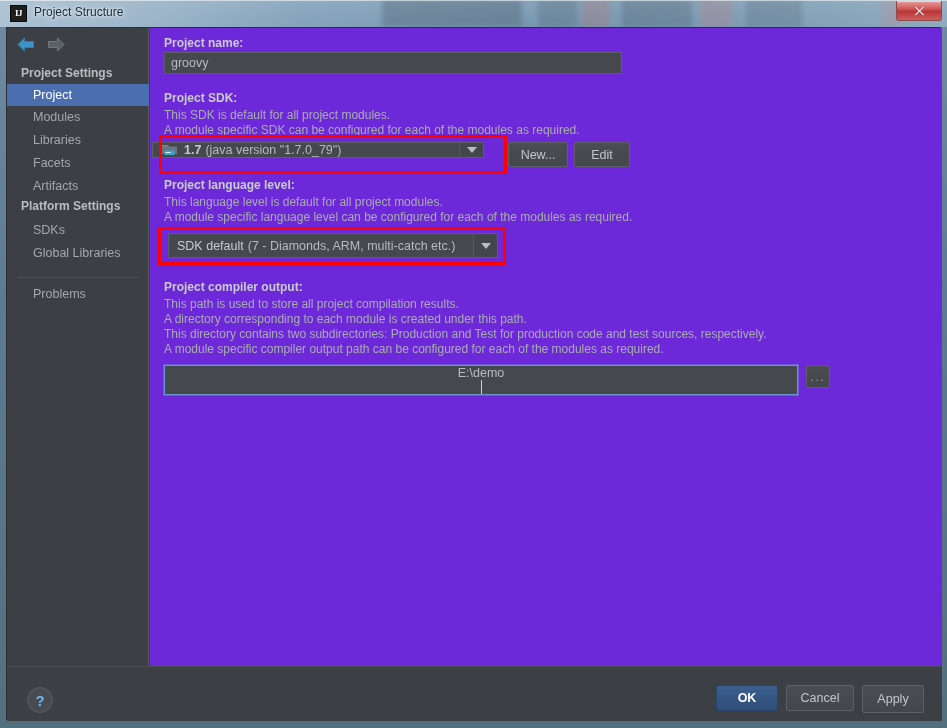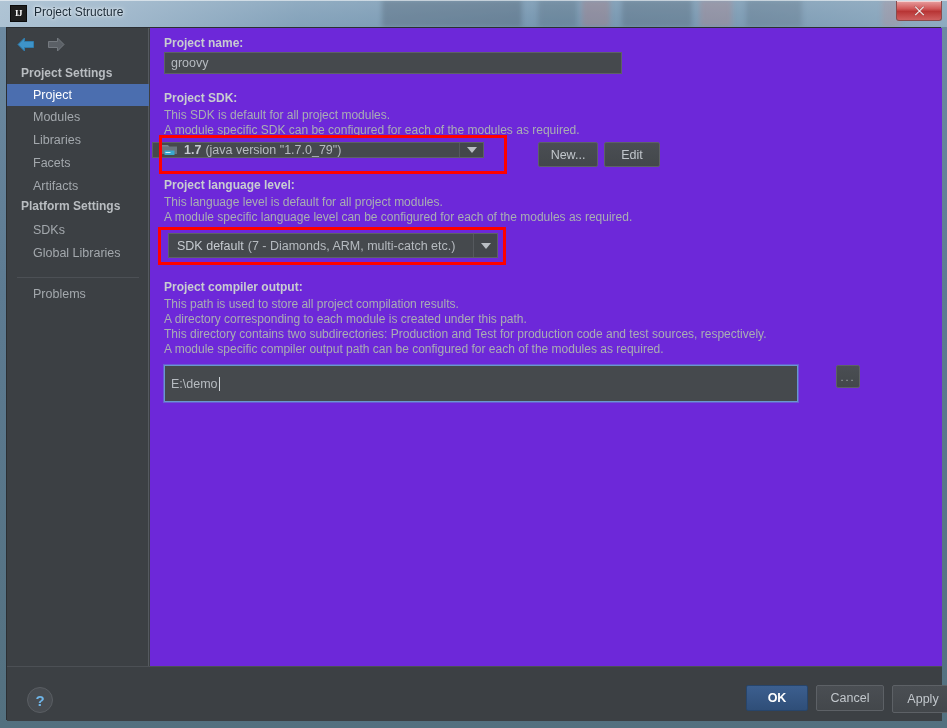--- a/index.html
+++ b/index.html
@@ -226,21 +226,20 @@
   .btn {
     position: absolute;
     background: linear-gradient(180deg, #4a4e53 0%, #43474b 100%);
     border: 1px solid #5d6166;
     border-radius: 2px;
     display: flex; align-items: center; justify-content: center;
     font-size: 12.5px;
     color: #c2c7cc;
     cursor: pointer;
     white-space: nowrap;
-    margin-left: 30px;
   }
   .btn.primary {
     background: linear-gradient(180deg, #3c5f8f 0%, #2f4e78 100%);
     border: 1px solid #27456b;
     color: #ffffff;
     font-weight: bold;
   }
   .btn.browse { letter-spacing: 2px; color: #a6abb0; font-size: 11px; }
 
   
@@ -389,21 +388,21 @@
             <i></i>
           </div>
       </div>
 
       <div class="sec-title" style="left:14px; top:252px;">Project compiler output:</div>
       <div class="sec-desc" style="left:14px; top:284px;">A directory corresponding to each module is created under this path.</div>
       <div class="sec-desc" style="left:14px; top:269px;">This path is used to store all project compilation results.</div>
       <div class="sec-desc" style="left:14px; top:299px;">This directory contains two subdirectories: Production and Test for production code and test sources, respectively.</div>
       <div class="sec-desc" style="left:14px; top:314px;">A module specific compiler output path can be configured for each of the modules as required.</div>
 
-      <div class="txt-field focused" style="left:14px; top:337px; width:634px; height:37px;">
+      <div class="txt-field focused" style="left:14px; top:337px; width:634px; height:30px;flex-direction:column;">
         <span>E:\demo</span>
           <span class="caret"></span>
       </div>
 
       <div class="btn browse" style="left:656px; top:337px; width:24px; height:23px;">...</div>
 
       <div class="redbox" style="left:9px; top:107px; width:348px; height:39px;"></div>
       <div class="redbox" style="left:8px; top:199px; width:348px; height:38px;"></div>
     </div>
 

